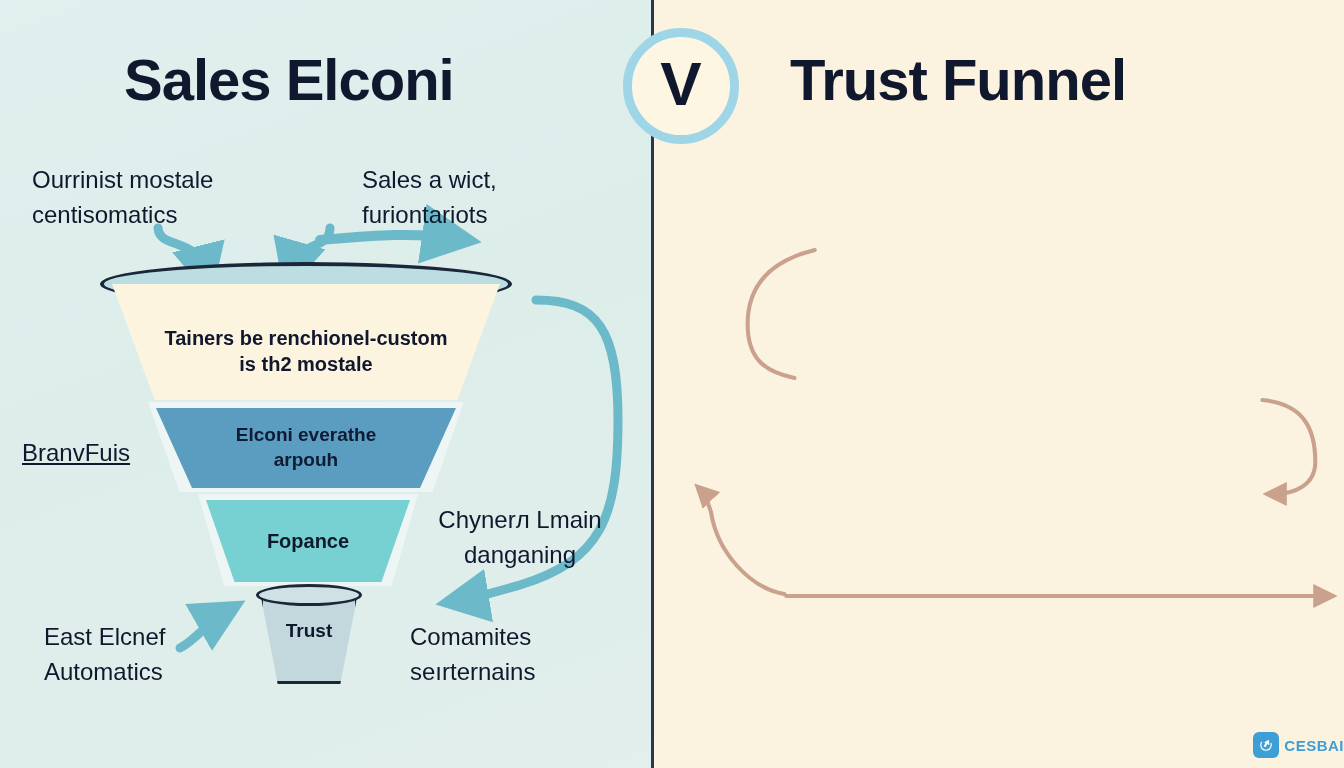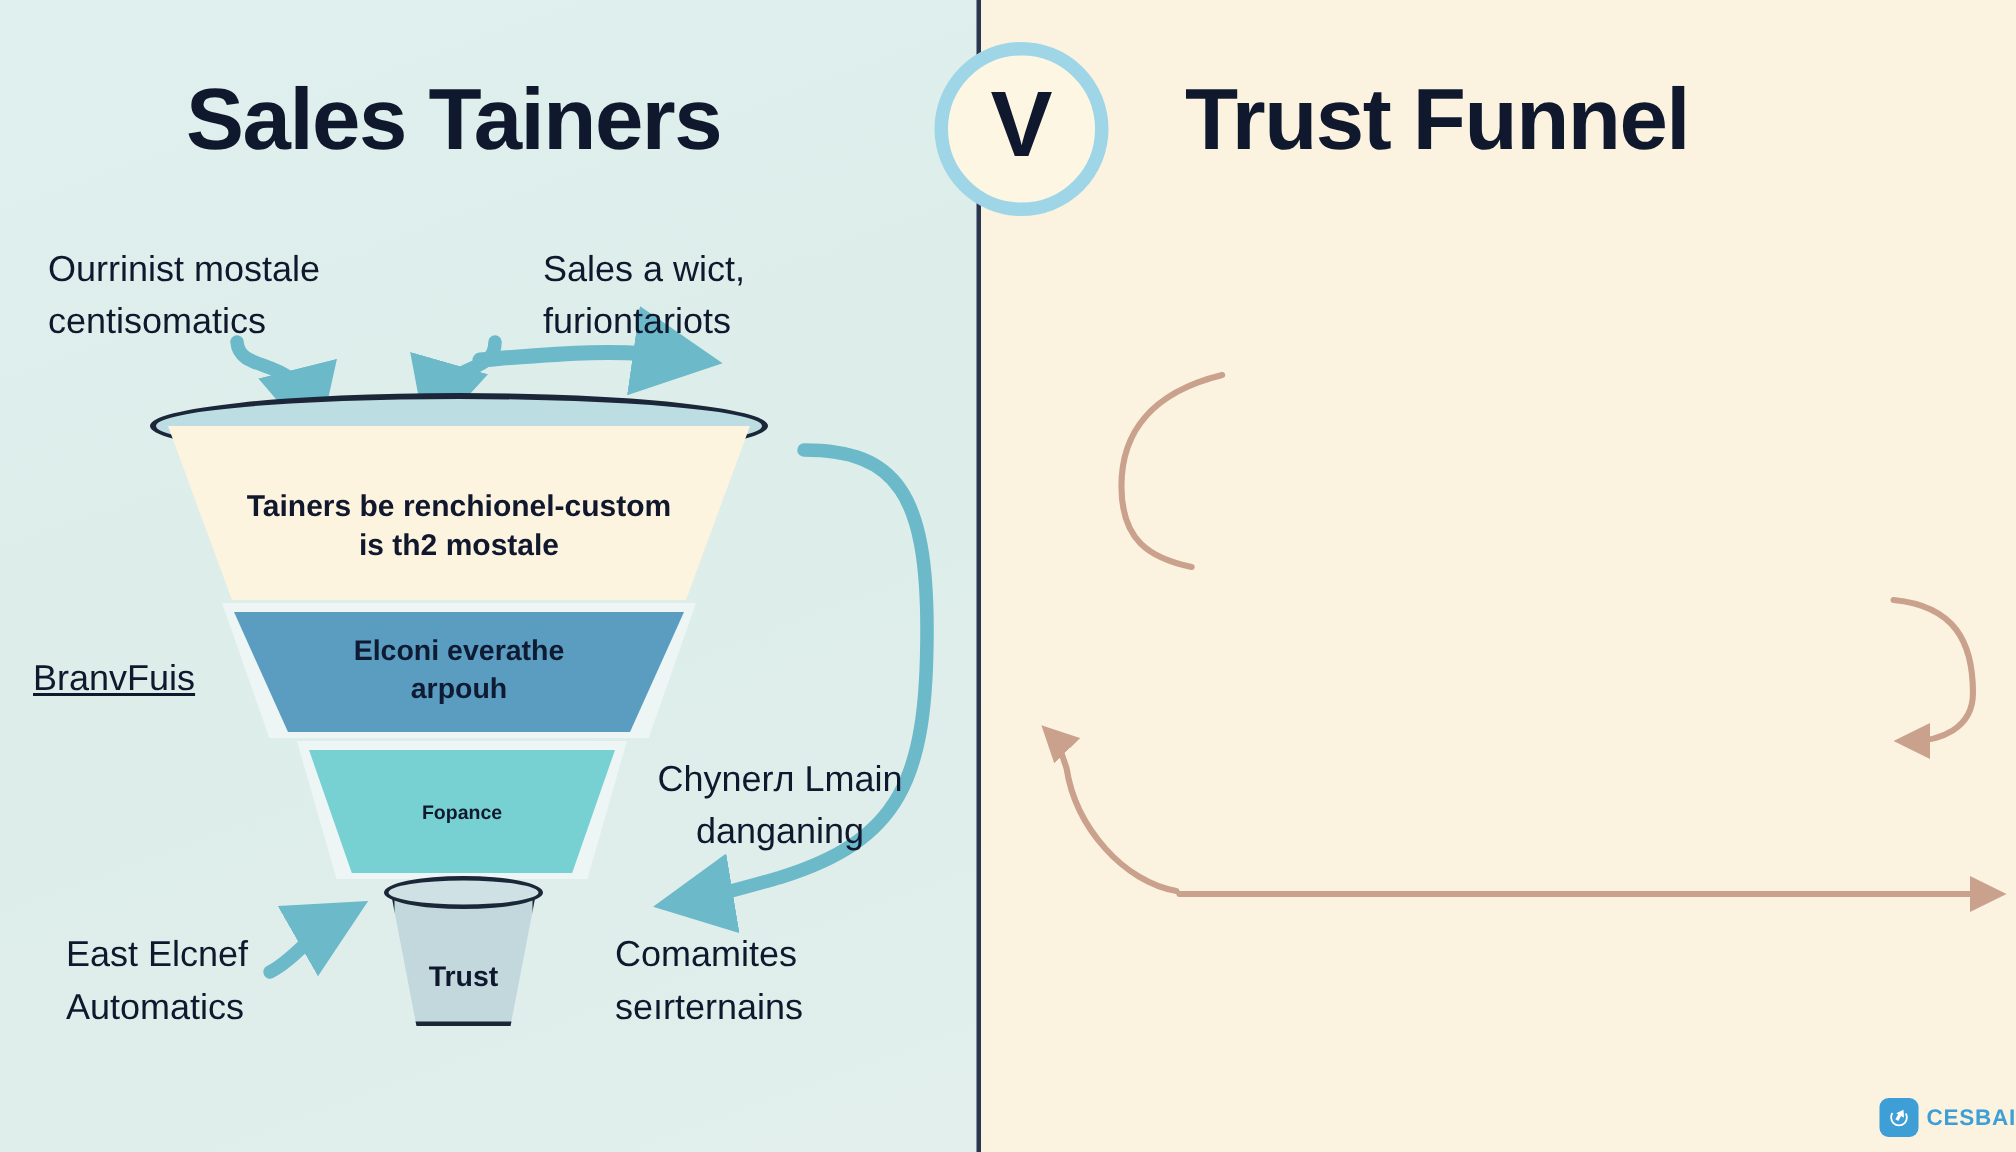--- a/index.html
+++ b/index.html
@@ -101,40 +101,40 @@
   .stage-3-outer {
     left: 110px; top: 232px; width: 220px; height: 92px;
     background: #eef6f5;
     clip-path: polygon(0% 0%, 100% 0%, 88% 100%, 12% 100%);
     position: absolute;
   }
   .stage-3 {
     left: 118px; top: 238px; width: 204px; height: 82px;
     background: #77d0d2;
     clip-path: polygon(0% 0%, 100% 0%, 86% 100%, 14% 100%);
-    font-size: 13px; padding: 0 28px;
+    font-size: 20px; padding: 0 28px;
   }
   .cup {
     position: absolute; left: 172px; top: 330px;
     width: 98px; height: 92px;
     background: #c2d8dd;
     border: 3px solid #1b2639;
     border-radius: 6px 6px 10px 10px;
     clip-path: polygon(0% 0%, 100% 0%, 82% 100%, 18% 100%);
   }
   .cup-rim {
     position: absolute; left: 168px; top: 322px;
     width: 106px; height: 22px;
     border: 3px solid #1b2639; border-radius: 50%;
     background: #cfe1e5;
   }
   .cup-label {
     position: absolute; left: 172px; top: 358px;
     width: 98px; text-align: center;
-    font-size: 19px; font-weight: 700; color: #10182e; margin-top: 21px;
+    font-size: 19px; font-weight: 700; color: #10182e;
   }
 
   
   .svg-layer { position: absolute; left: 0; top: 0; width: 100%; height: 100%; pointer-events: none; }
 
   
   .watermark {
     position: absolute; right: 12px; bottom: 10px;
     display: flex; align-items: center; gap: 5px;
   }
@@ -147,21 +147,21 @@
     font-size: 15px; font-weight: 700; color: #3d9fd6; letter-spacing: .5px;
   }
 </style>
 </head>
 <body>
 
 <div id="canvas">
 
   <div class="panel-left">
 
-    <div class="title title-left">Sales Tainers</div>
+    <div class="title title-left">Sales Elconi</div>
 
     <svg class="svg-layer" viewBox="0 0 652 768" preserveAspectRatio="none">
       <defs>
         <marker id="tealhead" markerWidth="6" markerHeight="6" refX="3" refY="3" orient="auto">
           <path d="M0,0 L6,3 L0,6 Z" fill="#6bb9c9"></path>
         </marker>
       </defs>
       <path d="M158,228 C160,250 196,236 205,272" stroke="#6bb9c9" stroke-width="9" fill="none" stroke-linecap="round" marker-end="url(#tealhead)"></path>
       <path d="M330,228 C330,250 300,240 292,268" stroke="#6bb9c9" stroke-width="9" fill="none" stroke-linecap="round" marker-end="url(#tealhead)"></path>
       <path d="M320,240 C370,236 410,232 452,238" stroke="#6bb9c9" stroke-width="10" fill="none" stroke-linecap="round" marker-end="url(#tealhead)"></path>

